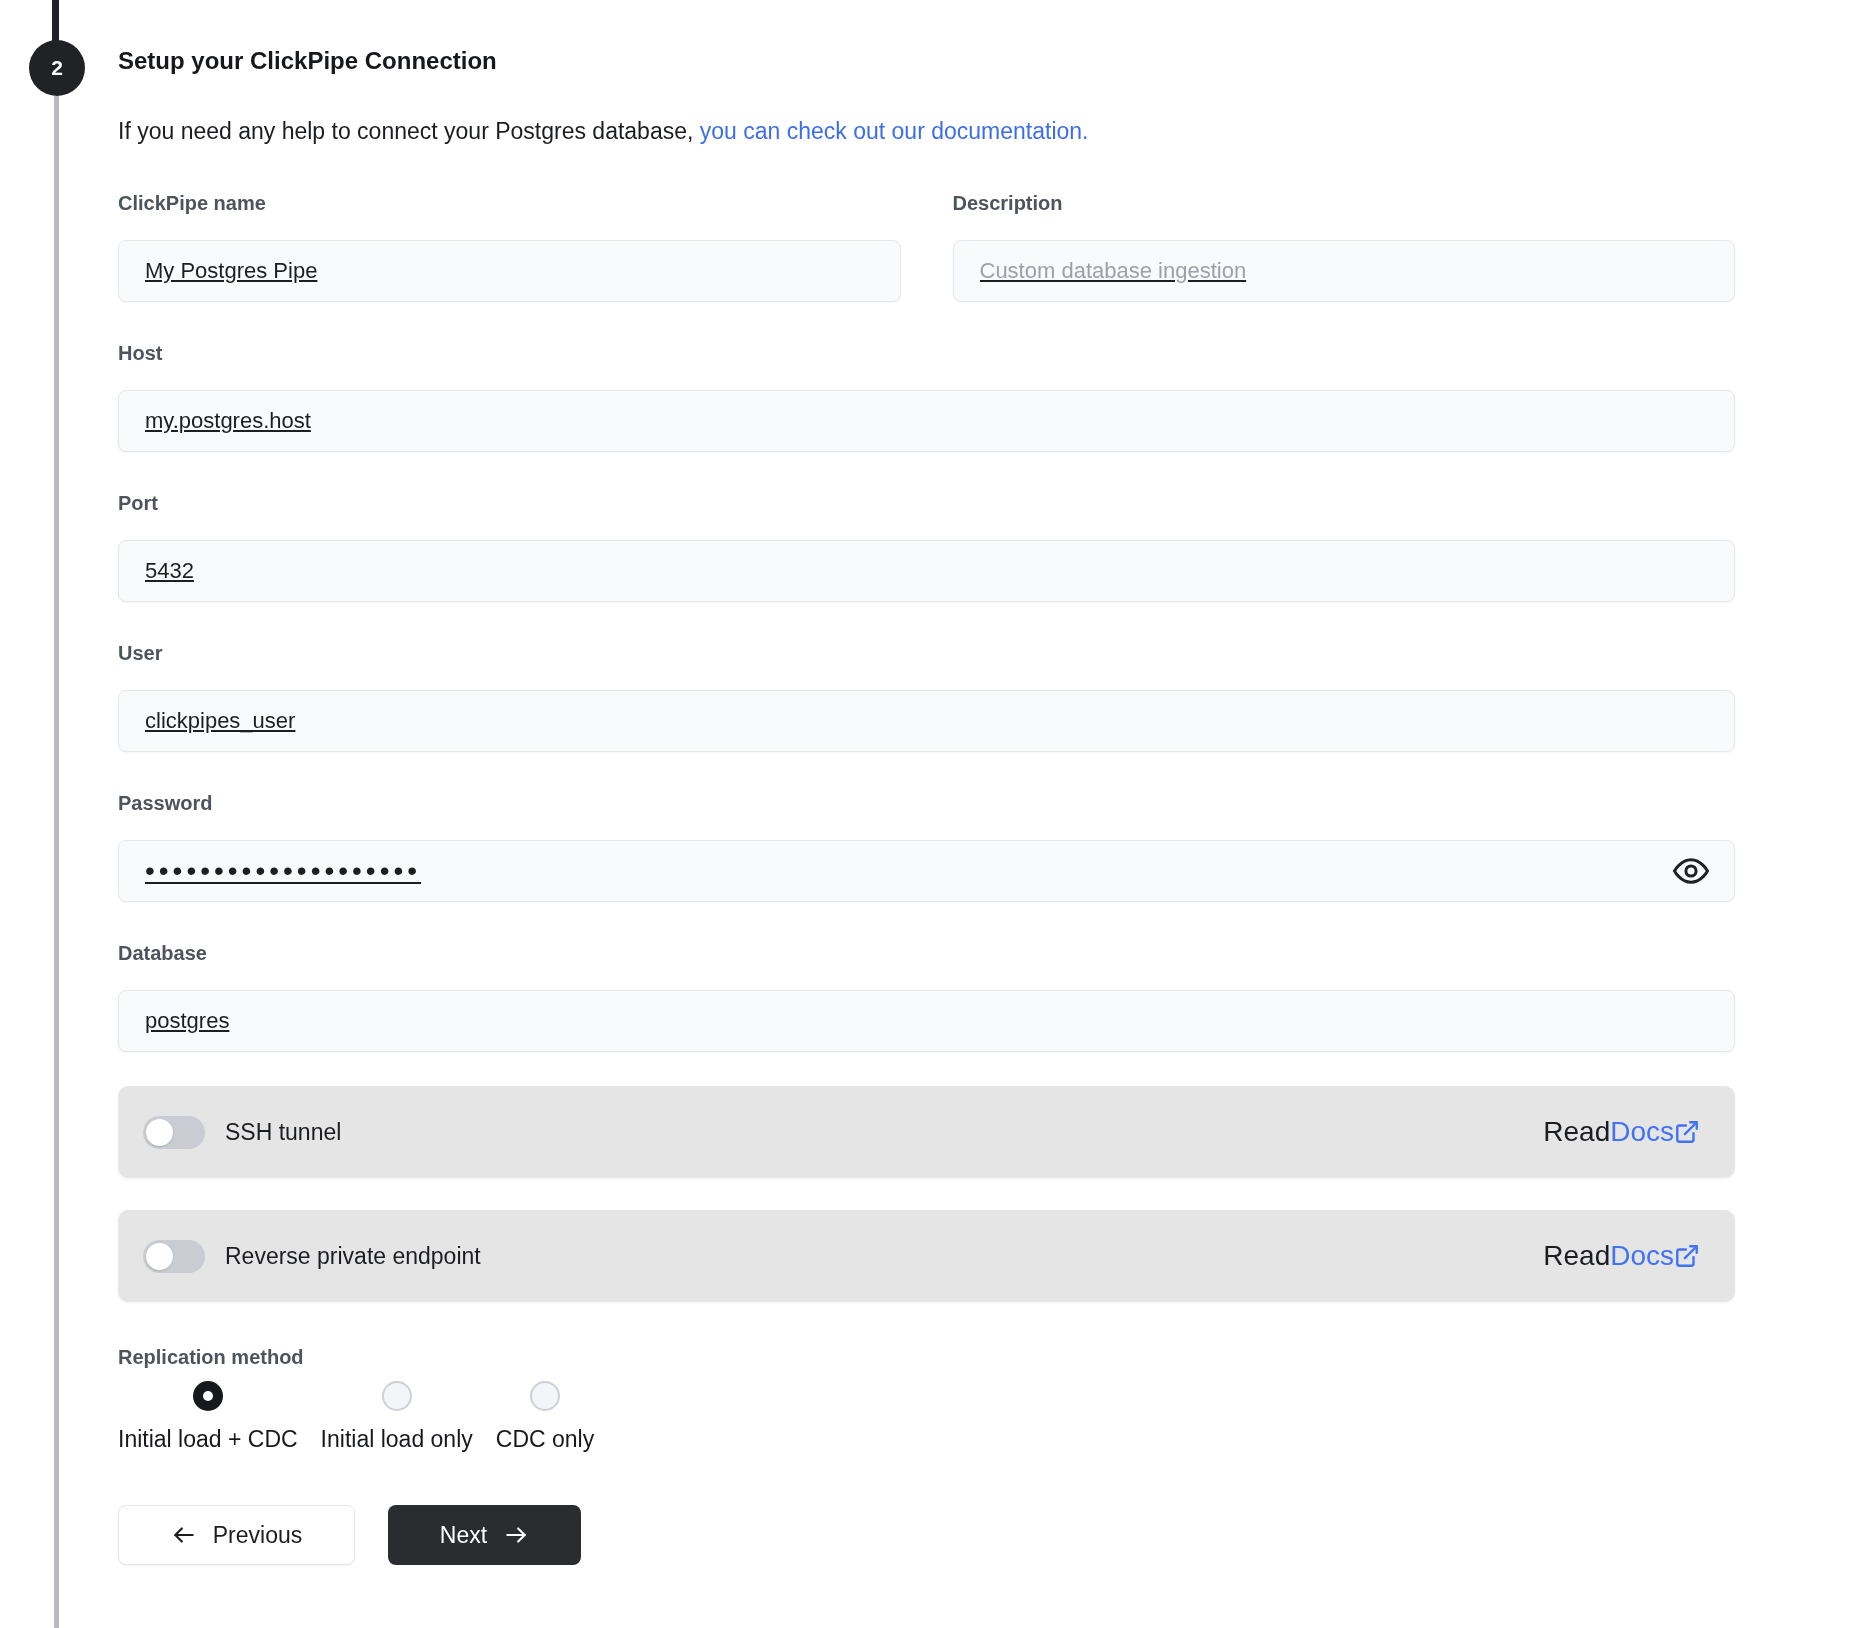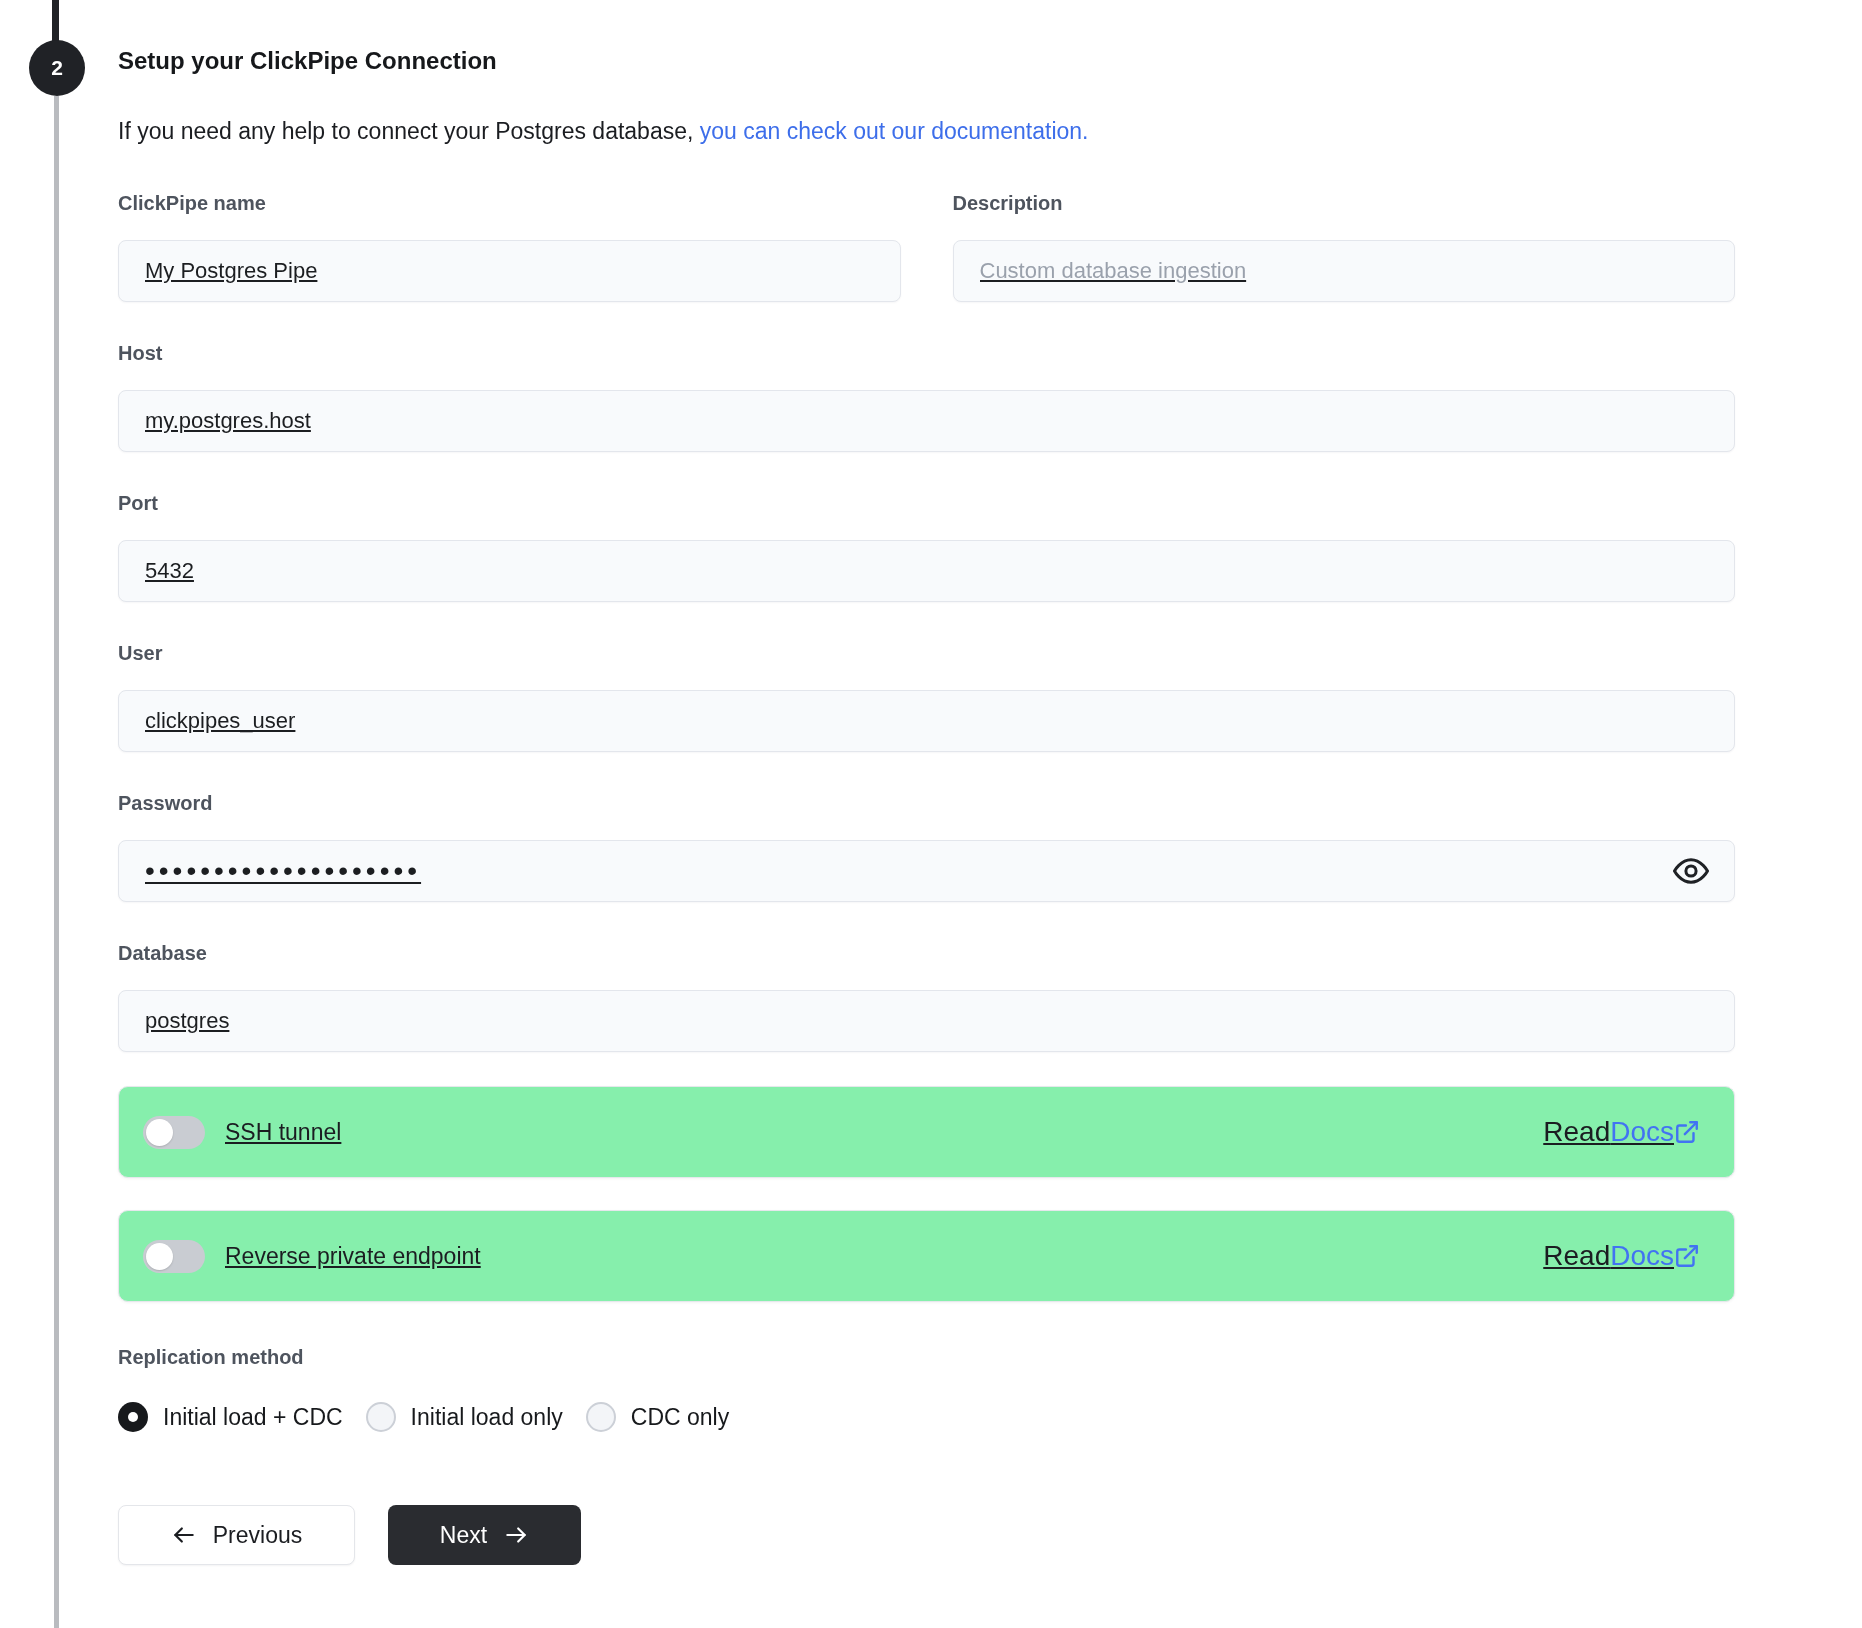--- a/index.html
+++ b/index.html
@@ -38,37 +38,36 @@
   .text-input::placeholder { color:#9aa1ac; }
   .pwd-wrap { position:relative; }
   .pwd-input { font-size:28px; letter-spacing:4px; padding-right:90px; }
   .eye-btn {
     position:absolute; right:24px; top:50%; transform:translateY(-50%);
     width:40px; height:40px; border:none; background:transparent; cursor:pointer;
     display:flex; align-items:center; justify-content:center;
   }
 
   .toggle-card {
-    height:92px; border:1px solid #e6e8ec; border-radius:10px; background:#86efac;
+    height:92px; border:1px solid #e6e8ec; border-radius:10px; background:#e5e5e5;
     display:flex; align-items:center; padding:0 34px 0 24px;
     box-shadow:0 1px 3px rgba(16,24,40,0.05);
-    text-decoration:underline;
   }
   .toggle-card.first { margin-top:34px; }
   .toggle-card.second { margin-top:32px;justify-content:flex-end; }
   .toggle { width:62px; height:33px; border-radius:17px; background:#c9ccd2; position:relative; cursor:pointer; flex:0 0 auto; }
   .toggle .knob { position:absolute; left:3px; top:3px; width:27px; height:27px; border-radius:50%; background:#fff; box-shadow:0 1px 2px rgba(0,0,0,0.15); }
   .toggle-label { margin-left:20px; font-size:23px; color:#1b1d21; }
   .read-docs { margin-left:auto; display:flex; align-items:center; font-size:28px; }
   .read-docs .read { color:#1b1d21; }
   .read-docs .docs { color:#4273f2; cursor:pointer; }
 
   .replication-label { margin-top:42px; font-size:20px; font-weight:600; color:#4e545e; height:26px; line-height:26px; }
   .radio-row { margin-top:32px; display:flex; align-items:center; gap:23px; height:30px; }
-  .radio-option { display:flex; align-items:center; gap:15px; cursor:pointer; }
+  .radio-option { display:flex; align-items:center; gap:15px; cursor:pointer;flex-direction:column; }
   .radio { width:30px; height:30px; border-radius:50%; flex:0 0 auto; position:relative; }
   .radio.selected { background:#17191c; }
   .radio.selected::after { content:""; position:absolute; left:10px; top:10px; width:10px; height:10px; border-radius:50%; background:#fff; }
   .radio.unselected { background:#f3f5f8; border:2px solid #ccd0d7; }
   .radio-label { font-size:23px; color:#17191c; }
 
   .buttons { margin-top:73px; display:flex; gap:33px; }
   .btn { height:60px; border-radius:8px; display:flex; align-items:center; justify-content:center; gap:16px; font-size:23px; font-family:"Liberation Sans", sans-serif; cursor:pointer; }
   .btn-prev { width:237px; background:#fff; border:1px solid #e4e6ea; color:#1b1d21; box-shadow:0 1px 2px rgba(16,24,40,0.05); }
   .btn-next { width:193px; background:#2a2c30; border:none; color:#ffffff; }

